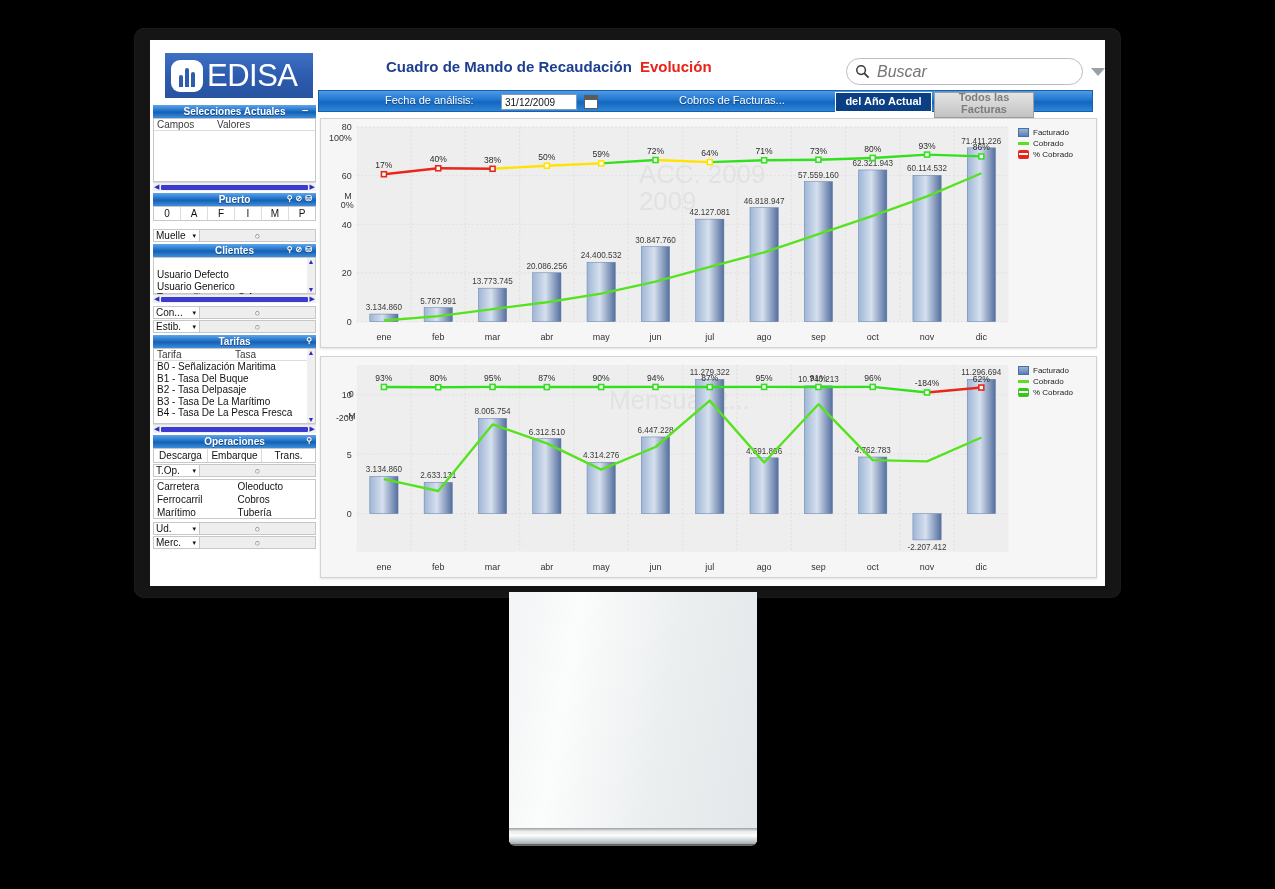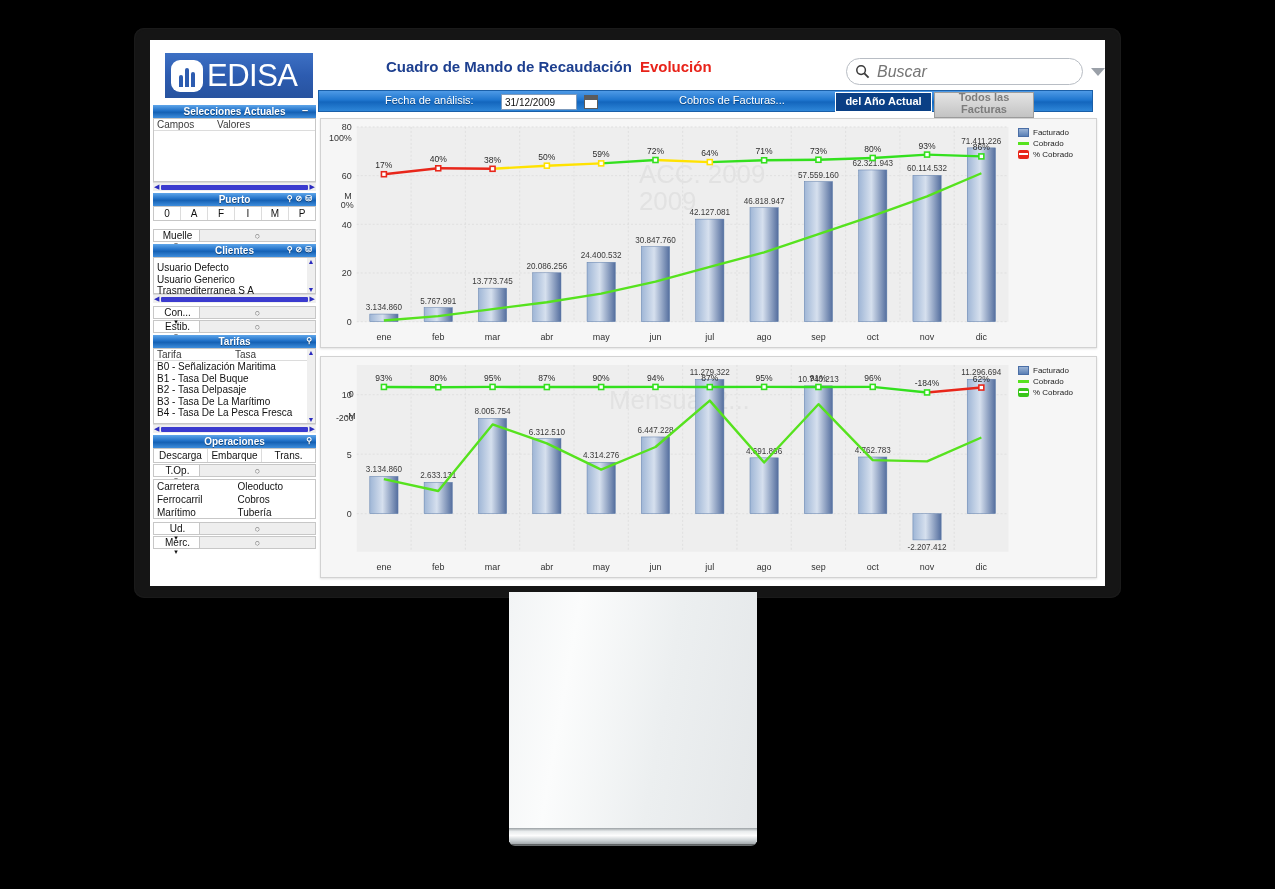--- a/index.html
+++ b/index.html
@@ -179,21 +179,21 @@
     border-right: 1px solid #dcdcdc; line-height: 13px;
   }
   .cells .cell:last-child { border-right: 0; }
   .combo-row {
     display: flex; align-items: center; height: 13px; margin-top: 2px;
     border: 1px solid #c7c7c7; background: #fff;
   }
   .combo-lbl {
     width: 46px; font-size: 10px; color: #111; padding-left: 2px;
     display: flex; justify-content: space-between; align-items: center;
-    border-right: 1px solid #c7c7c7; height: 100%; flex-direction: column;
+    border-right: 1px solid #c7c7c7; height: 100%;
   }
   .combo-lbl .cv { font-size: 7px; color:#111; padding-right:3px;}
   .combo-val {
     flex: 1 1 auto; background: #eeeeee; height: 100%;
     display: flex; align-items: center; justify-content: center;
     font-size: 9px; color: #666;
   }
   .two-col { display: flex; }
   .two-col > div { flex: 1 1 0; padding-left: 3px; }
 
@@ -310,21 +310,21 @@
         <div class="panel">
           <div class="panel-hdr">
             <span>Clientes</span>
             <span class="hdr-icons">
               <span>⚲</span>
               <span>⊘</span>
               <span>⛁</span>
             </span>
           </div>
           <div class="listbox" style="height:37px;">
-            <div class="lb-rows" style="padding-top:4px">
+            <div class="lb-rows" style="padding-top:11px">
               <div>Usuario Defecto</div>
               <div>Usuario Generico</div>
               <div>Trasmediterranea S A</div>
             </div>
             <div class="scroll-v">
               <span>▲</span>
               <span>▼</span>
             </div>
           </div>
           <div class="scroll-h">

